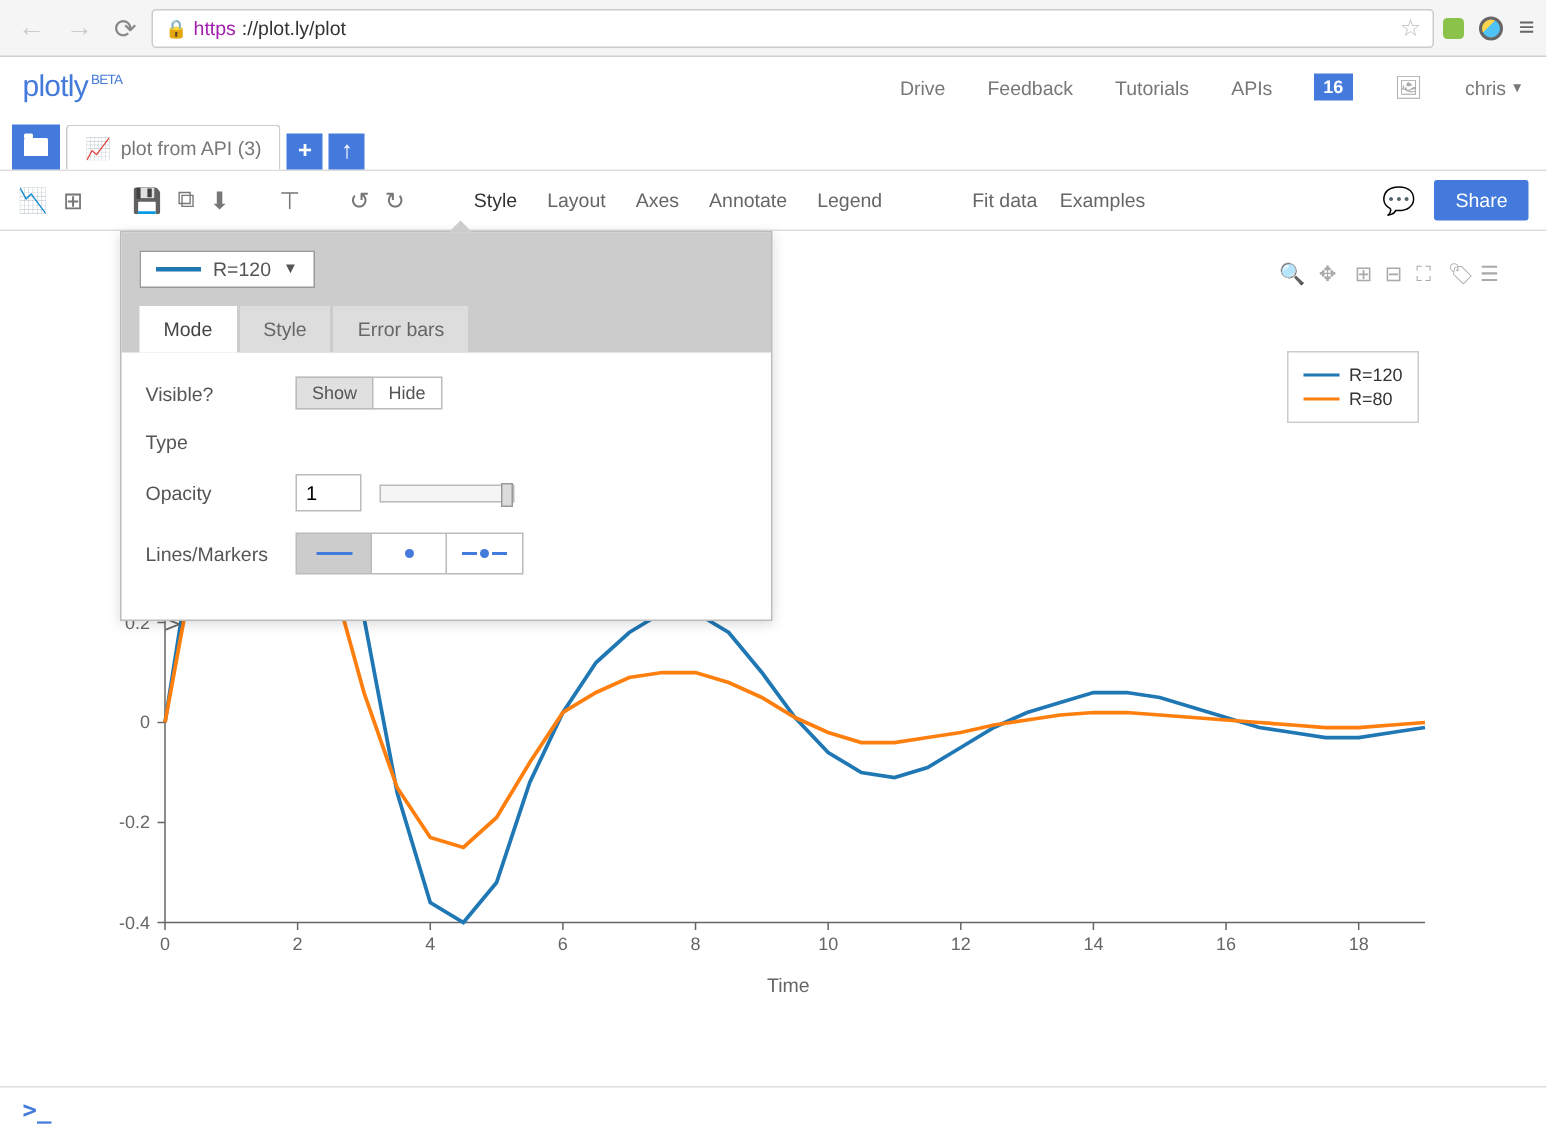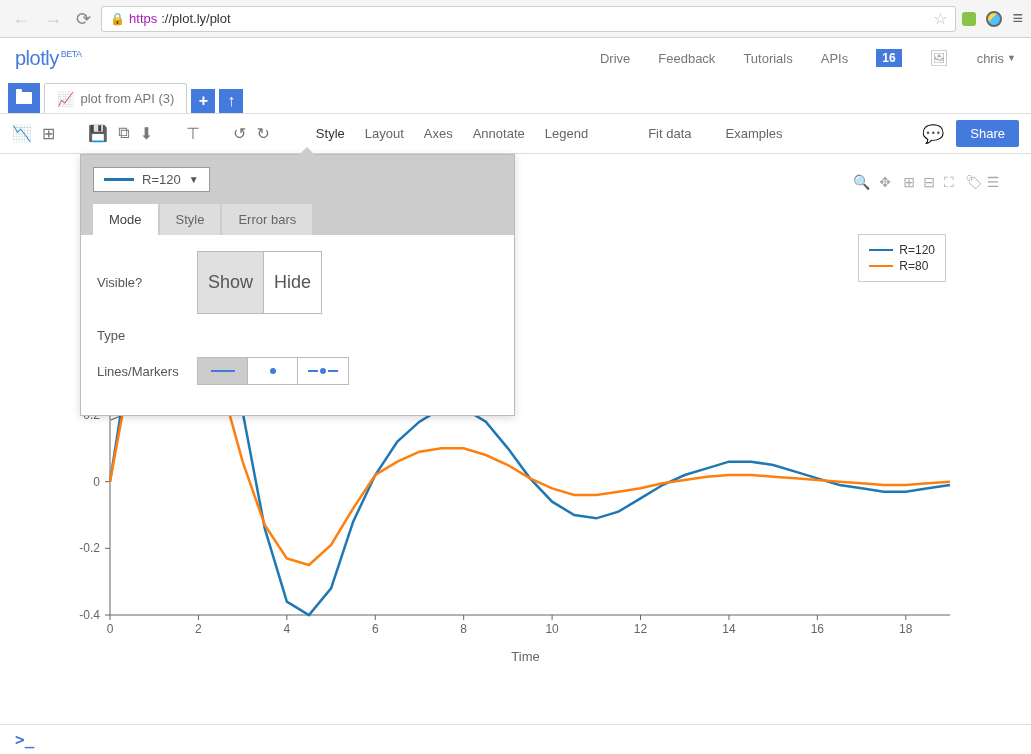--- a/index.html
+++ b/index.html
@@ -39,21 +39,21 @@
     .tab-btn { width: 24px; height: 24px; background: #447adb; color: #fff; display: flex; align-items: center; justify-content: center; font-size: 16px; font-weight: bold; cursor: pointer; }
     
     
     .toolbar-row { height: 40px; border-bottom: 1px solid #ddd; display: flex; align-items: center; padding: 0 12px; gap: 16px; }
     .tool-icon { color: #777; font-size: 16px; cursor: pointer; }
     .tool-group { display: flex; gap: 10px; }
     .tool-sep { width: 1px; }
     .menu-items { display: flex; gap: 20px; margin-left: 30px; }
     .menu-item { color: #666; cursor: pointer; position: relative; }
     .menu-item.active { color: #333; }
-    .menu-items2 { display: flex; gap: 34px; margin-left: 44px; }
+    .menu-items2 { display: flex; gap: 15px; margin-left: 44px; }
     .toolbar-right { margin-left: auto; display: flex; gap: 12px; align-items: center; }
     .share-btn { background: #447adb; color: #fff; padding: 6px 14px; cursor: pointer; border-radius: 2px; }
     .chat-icon { color: #447adb; font-size: 18px; }
     
     
     .main-area { position: relative; height: calc(754px - 38px - 40px - 36px - 40px - 30px); padding: 20px 30px 10px 50px; }
     
     
     .plot-container { position: relative; width: 100%; height: 100%; }
     .plot-tools { position: absolute; top: 0; right: 0; display: flex; gap: 8px; z-index: 1; }
@@ -83,21 +83,21 @@
     .trace-line { width: 30px; height: 2.5px; background: #1f77b4; }
     .trace-name { color: #555; font-size: 13px; }
     .trace-caret { color: #555; font-size: 10px; }
     .popup-tabs { display: flex; gap: 2px; }
     .popup-tab { padding: 8px 16px; background: #ddd; color: #666; cursor: pointer; font-size: 13px; }
     .popup-tab.active { background: #fff; color: #444; }
     .popup-body { padding: 16px; }
     .form-row { display: flex; align-items: center; margin-bottom: 14px; }
     .form-label { width: 100px; color: #555; font-size: 13px; }
     .btn-group { display: flex; }
-    .btn-opt { border: 1px solid #bbb; padding: 20px 10px; color: #555; cursor: pointer; font-size: 18px; background: #fff; margin-left: -1px; }
+    .btn-opt { border: 1px solid #bbb; padding: 3px 10px; color: #555; cursor: pointer; font-size: 12px; background: #fff; margin-left: -1px; }
     .btn-opt:first-child { margin-left: 0; }
     .btn-opt.sel { background: #e0e0e0; }
     .opacity-input { width: 44px; border: 1px solid #bbb; padding: 4px 6px; margin-right: 12px; }
     .slider { width: 90px; height: 12px; border: 1px solid #bbb; background: #f5f5f5; position: relative; }
     .slider-handle { position: absolute; right: 0; top: -2px; width: 8px; height: 16px; background: #ddd; border: 1px solid #999; }
     .mode-group { display: flex; border: 1px solid #bbb; }
     .mode-opt { width: 50px; height: 26px; display: flex; align-items: center; justify-content: center; cursor: pointer; border-right: 1px solid #bbb; }
     .mode-opt:last-child { border-right: none; }
     .mode-opt.sel { background: #ccc; }
     .mode-line { width: 24px; height: 2px; background: #447adb; }
@@ -217,20 +217,27 @@
     <div class="popup-body">
       <div class="form-row">
         <span class="form-label">Visible?</span>
         <div class="btn-group">
           <span class="btn-opt sel">Show</span>
           <span class="btn-opt">Hide</span>
         </div>
       </div>
       <div class="form-row">
         <span class="form-label">Type</span>
+      </div>
+      <div class="form-row">
+        <span class="form-label">Opacity</span>
+        <input class="opacity-input" value="1" style="">
+        <div class="slider">
+            <div class="slider-handle"></div>
+          </div>
       </div>
       <div class="form-row">
         <span class="form-label">Lines/Markers</span>
         <div class="mode-group">
           <div class="mode-opt sel">
               <div class="mode-line"></div>
             </div>
           <div class="mode-opt">
               <div class="mode-dot"></div>
             </div>

